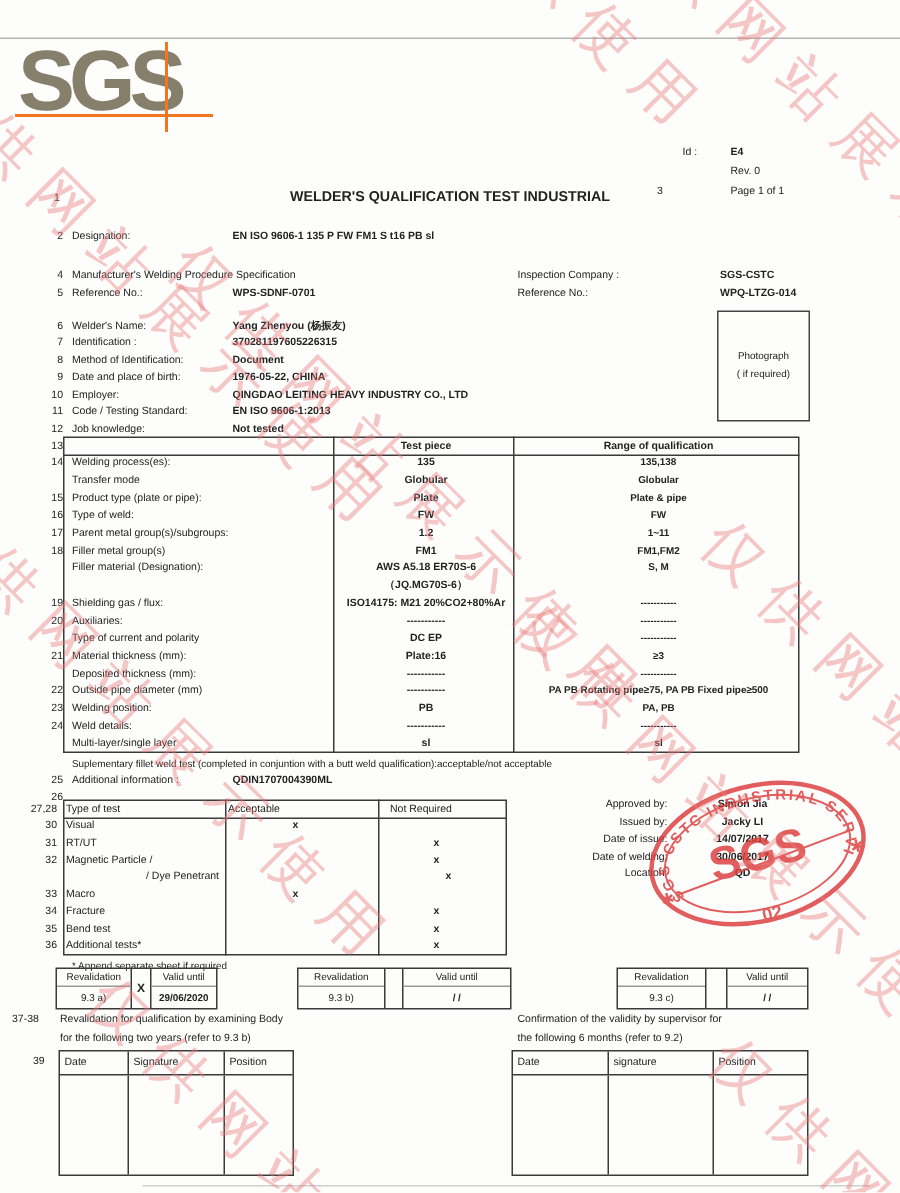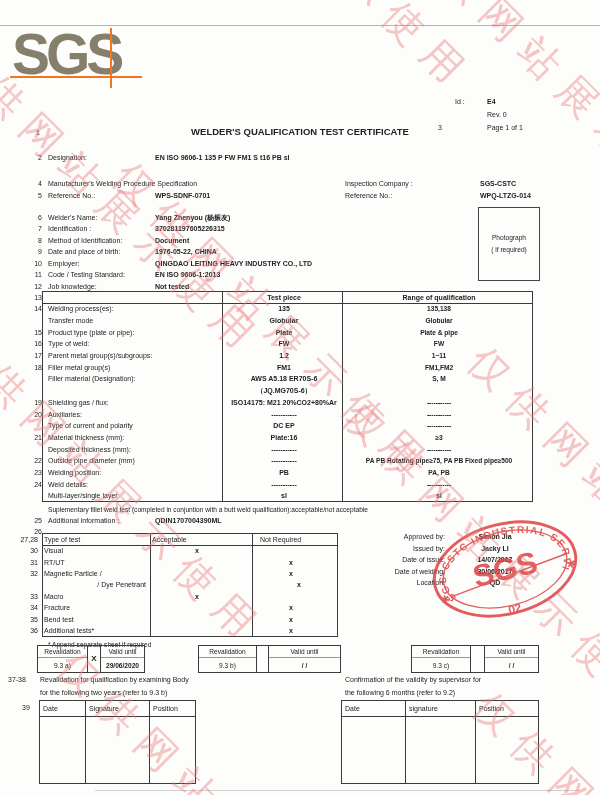--- a/index.html
+++ b/index.html
@@ -130,21 +130,21 @@
 <div class="abs" id="logo-hline"></div>
 <div class="abs" id="logo-vline"></div>
 
 <div class="abs t7" id="meta-id-label">Id :</div>
 <div class="abs t7 b" id="meta-id-value">E4</div>
 <div class="abs t7" id="meta-rev">Rev. 0</div>
 <div class="abs t7" id="meta-pagenum">3</div>
 <div class="abs t7" id="meta-page">Page 1 of 1</div>
 
 <div class="abs t7" id="title-num">1</div>
-<div class="abs b" id="page-title">WELDER'S QUALIFICATION TEST CERTIFICATE</div>
+<div class="abs b" id="page-title">WELDER'S QUALIFICATION TEST INDUSTRIAL</div>
 
 <div class="frow t7" style="top:152px">
   <span class="fnum">2</span>
   <span class="flabel">Designation:</span>
   <span class="fvalue b">EN ISO 9606-1 135 P FW FM1 S t16 PB sl</span>
 </div>
 <div class="frow t7" style="top:178px">
   <span class="fnum">4</span>
   <span class="flabel">Manufacturer's Welding Procedure Specification</span>
   <span class="rlabel">Inspection Company :</span>

